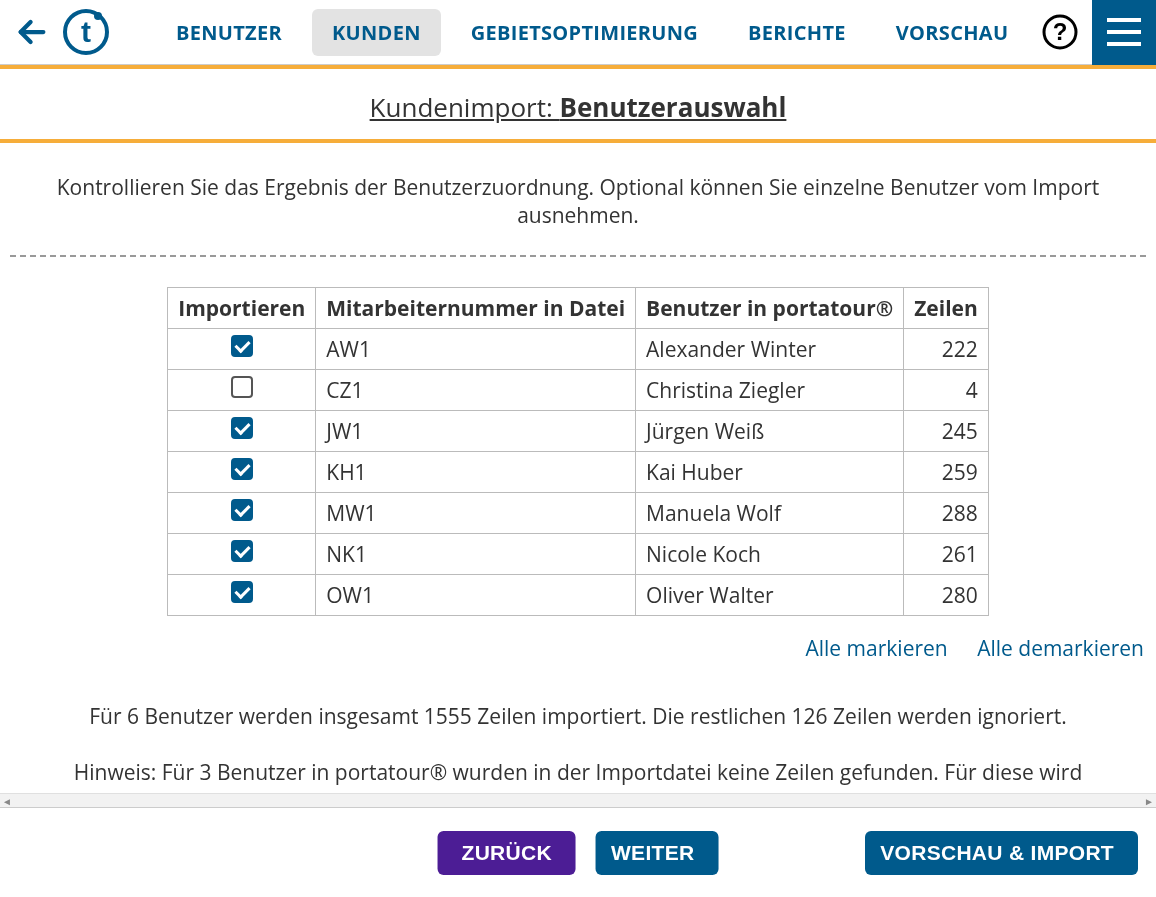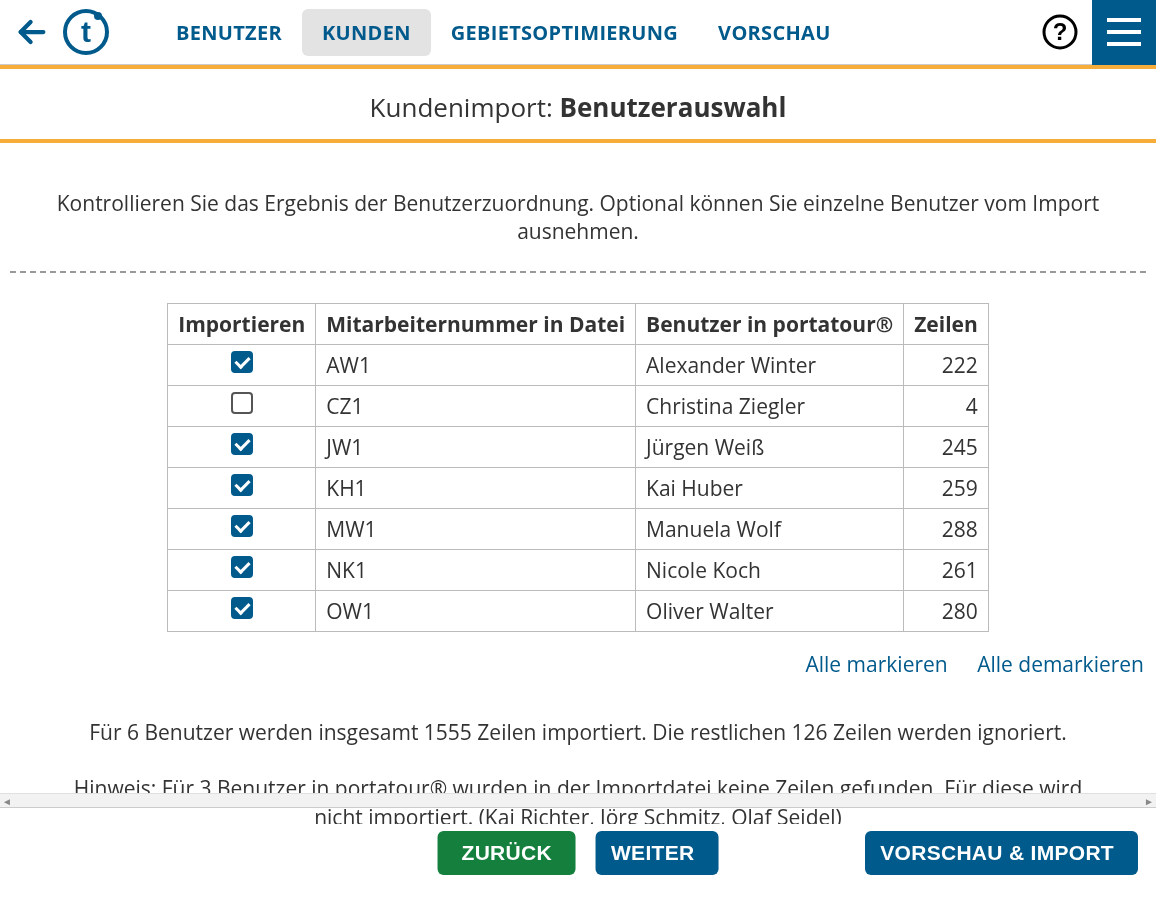--- a/index.html
+++ b/index.html
@@ -29,20 +29,21 @@
 }
 .logo {
   width: 60px;
   display: flex;
   align-items: center;
   justify-content: center;
 }
 .nav {
   display: flex;
   flex: 1;
+  gap: 10px;
   justify-content: flex-end;
   margin-left: 40px;
 }
 .nav-item {
   color: #005a8c;
   font-weight: 700;
   font-size: 20px;
   padding: 10px 20px;
   cursor: pointer;
   border-radius: 6px;
@@ -67,28 +68,28 @@
   justify-content: center;
   cursor: pointer;
 }
 .subheader {
   text-align: center;
   font-size: 26px;
   padding: 20px 0 14px 0;
   border-top: 4px solid #f6ad3a;
   border-bottom: 4px solid #f6ad3a;
   color: #333;
+  text-decoration: underline;
 }
 .subheader .light { font-weight: 400; }
 .subheader .bold { font-weight: 700; }
 .content-wrap {
   height: 665px;
   overflow-y: scroll;
   position: relative;
-  margin-top: 16px;
 }
 .scroll-inner {
   padding: 30px 0 40px 0;
 }
 .instruction {
   text-align: center;
   font-size: 21px;
   color: #333;
   margin-bottom: 26px;
   padding: 0 12px;
@@ -176,21 +177,21 @@
 }
 .btn {
   font-size: 21px;
   font-weight: 700;
   padding: 10px 24px;
   border-radius: 6px;
   border: none;
   cursor: pointer;
   letter-spacing: 0.3px;
 }
-.btn-grey { background: #15803d; color: #fff; }
+.btn-grey { background: #4c1d95; color: #fff; }
 .btn-blue { background: #005a8c; color: #fff; padding-left: 15px; }
 .footer-right { margin-left: auto; text-decoration: underline; }
 .hscroll {
   position: absolute;
   left: 0; right: 0;
   bottom: 90px;
   height: 14px;
   background: #f2f2f2;
   border-top: 1px solid #e0e0e0;
   display:flex;
@@ -212,20 +213,21 @@
     <svg width="48" height="48" viewBox="0 0 48 48">
       <circle cx="24" cy="24" r="21" fill="none" stroke="#005a8c" stroke-width="4"></circle>
       <circle cx="36" cy="8" r="4" fill="#005a8c"></circle>
       <text x="24" y="34" text-anchor="middle" font-size="30" font-weight="700" fill="#005a8c" font-family="Arial">t</text>
     </svg>
   </div>
   <div class="nav">
     <div class="nav-item">BENUTZER</div>
     <div class="nav-item active">KUNDEN</div>
     <div class="nav-item">GEBIETSOPTIMIERUNG</div>
+    <div class="nav-item">BERICHTE</div>
     <div class="nav-item">VORSCHAU</div>
   </div>
   <div class="nav-spacer"></div>
   <div class="help-icon">
     <svg width="36" height="36" viewBox="0 0 36 36">
       <circle cx="18" cy="18" r="16" fill="none" stroke="#000" stroke-width="3"></circle>
       <text x="18" y="26" text-anchor="middle" font-size="24" font-weight="700" fill="#000" font-family="Arial">?</text>
     </svg>
   </div>
   <div class="menu-button">

